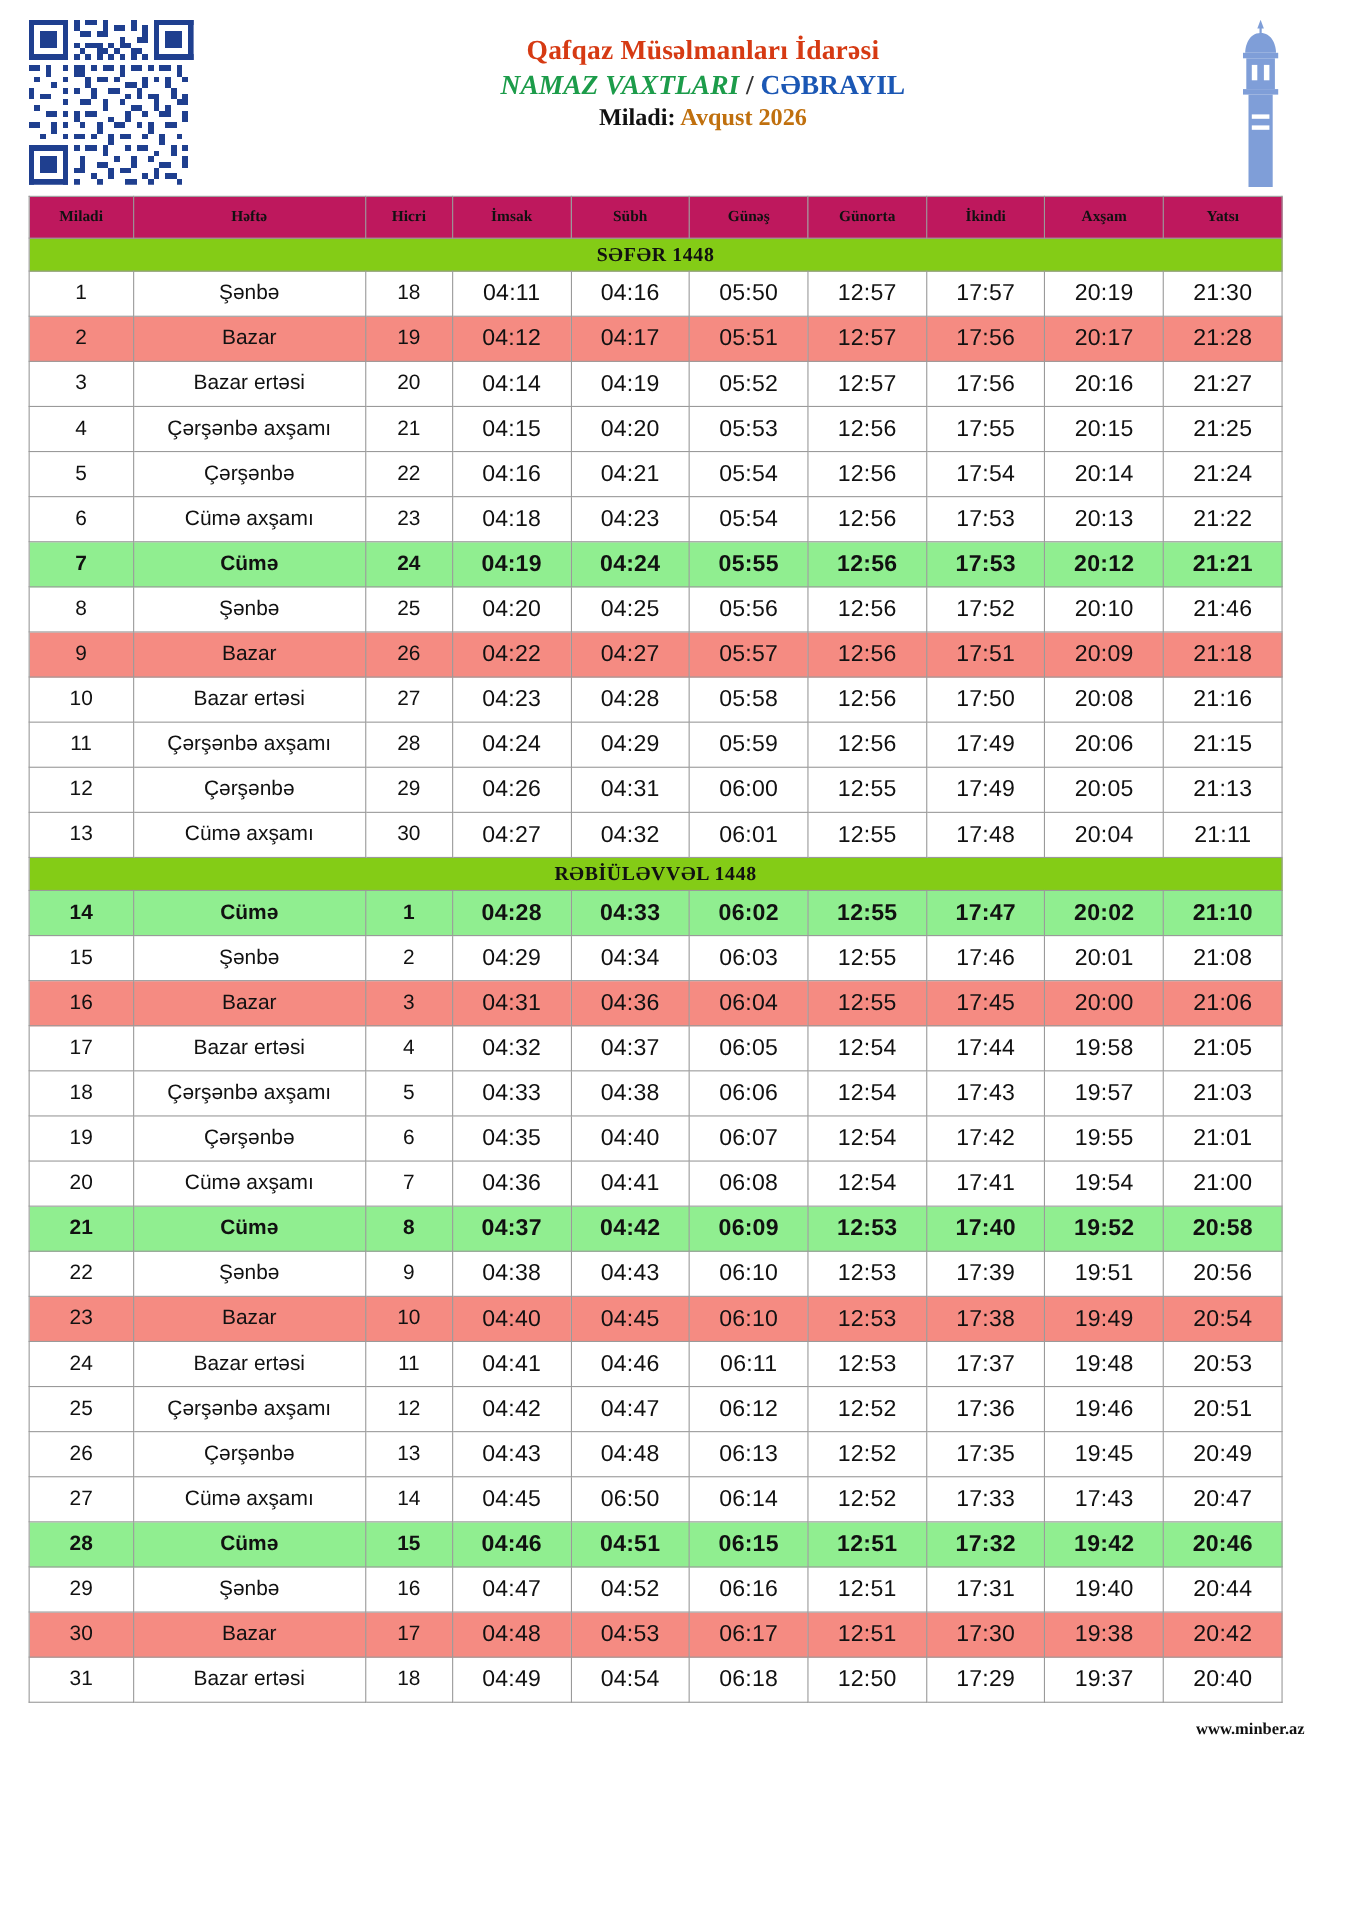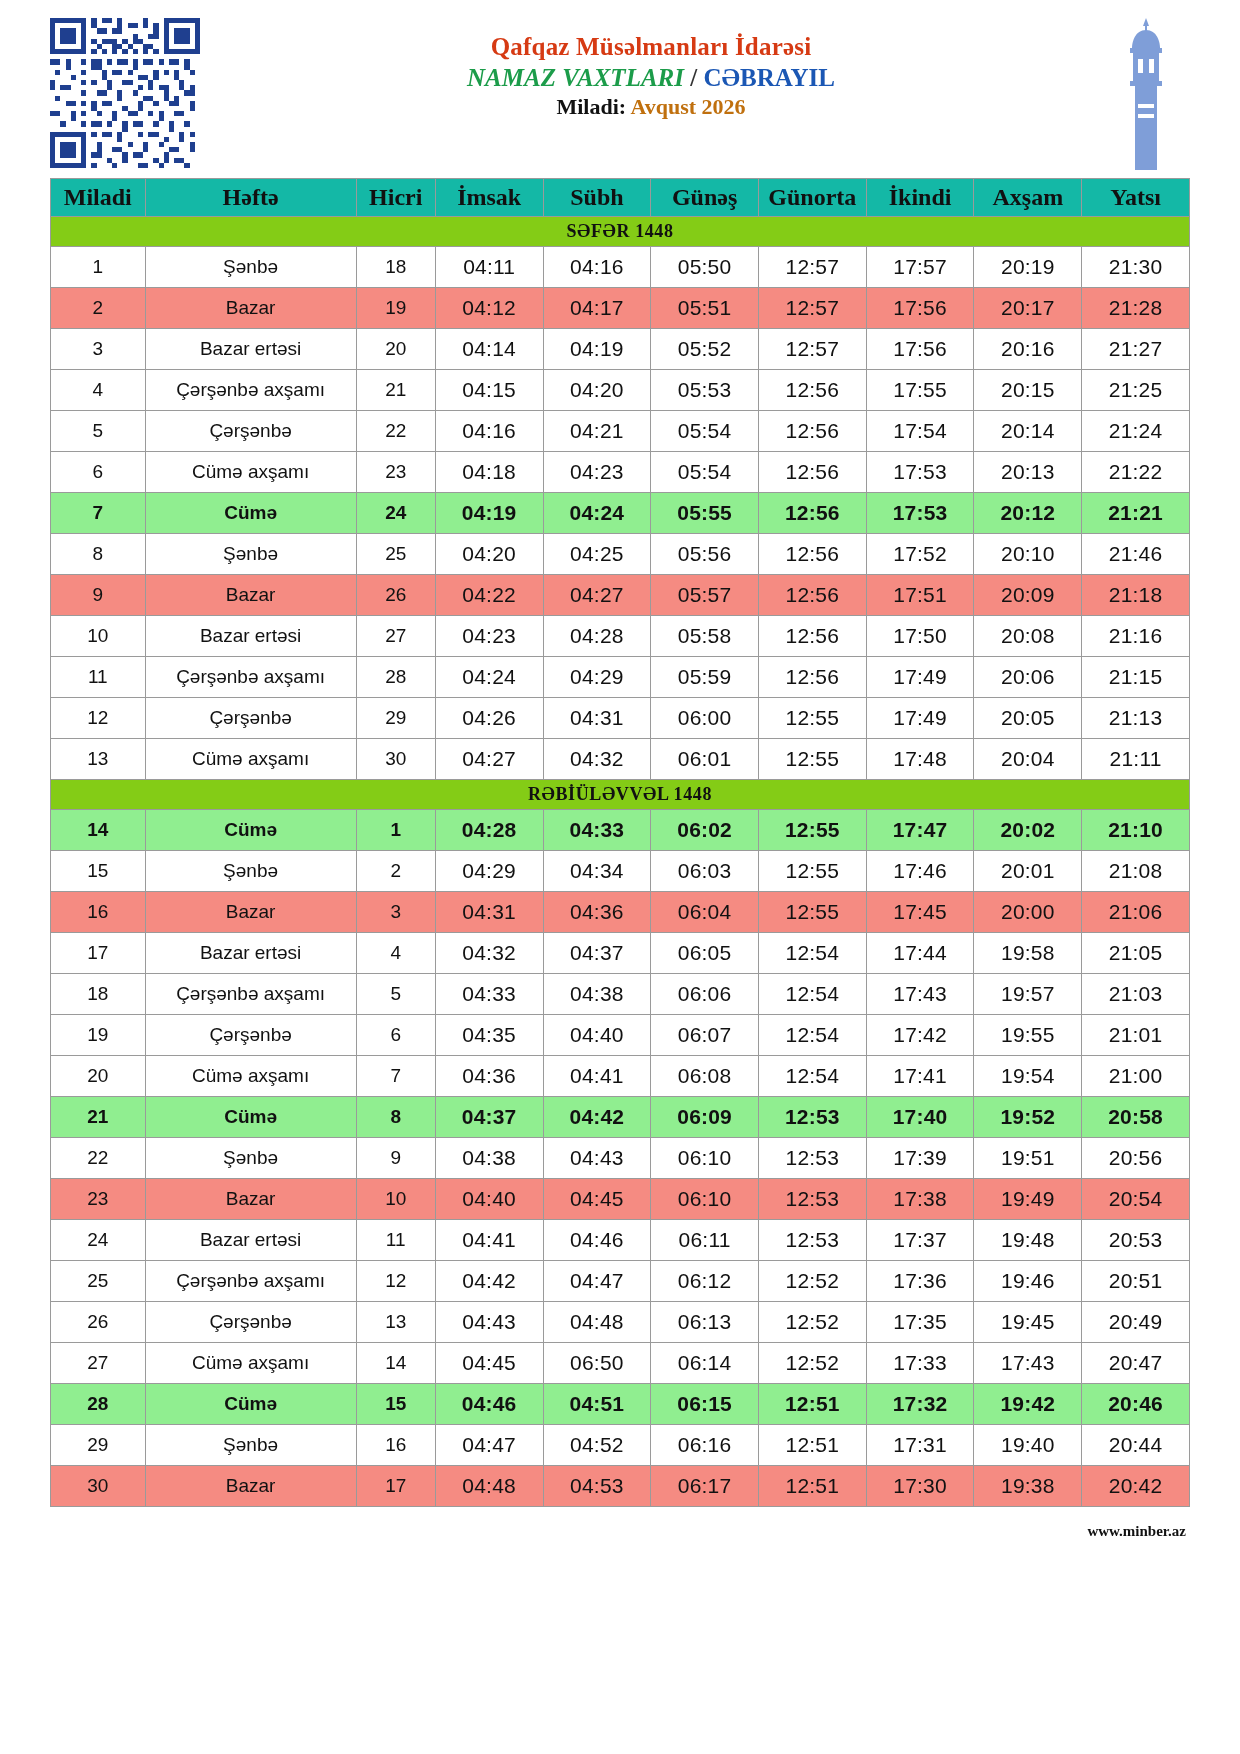--- a/index.html
+++ b/index.html
@@ -5,21 +5,21 @@
   * { box-sizing: border-box; }
   html, body {
     margin: 0; padding: 0;
     width: 1240px; height: 1754px;
     background: #ffffff;
     font-family: "Liberation Sans", sans-serif;
   }
   .page {
     width: 1240px; height: 1754px;
     position: relative;
-    padding: 18px 50px 0 50px;
+    padding: 18px 50px 0 26px;
   }
   
   .header {
     display: flex;
     align-items: flex-start;
     justify-content: space-between;
     height: 152px;
   }
   .qr {
     width: 150px; height: 150px;
@@ -76,23 +76,23 @@
     text-align: center;
     font-size: 19px;
     color: #111;
     height: 41px;
     padding: 0 2px;
     font-family: "Liberation Sans", sans-serif;
   }
   thead th {
     font-family: "Liberation Serif", serif;
     font-weight: bold;
-    font-size: 24px;
+    font-size: 14px;
     height: 38px;
-    background: #14b8a6;
+    background: #be185d;
   }
   .c-mil { width: 86px; }
   .c-hef { width: 192px; }
   .c-hic { width: 72px; }
   .c-t   { width: 98px; }
   td.time { font-size: 21px; letter-spacing: .2px; }
   td.day  { font-size: 19px; }
   td.num  { font-size: 19px; }
   tr.sec td {
     background: #84cc16;
@@ -688,17 +688,29 @@
           <td class="day">Bazar</td>
           <td class="num">17</td>
           <td class="time">04:48</td>
           <td class="time">04:53</td>
           <td class="time">06:17</td>
           <td class="time">12:51</td>
           <td class="time">17:30</td>
           <td class="time">19:38</td>
           <td class="time">20:42</td>
         </tr>
+        <tr class="">
+          <td class="num">31</td>
+          <td class="day">Bazar ertəsi</td>
+          <td class="num">18</td>
+          <td class="time">04:49</td>
+          <td class="time">04:54</td>
+          <td class="time">06:18</td>
+          <td class="time">12:50</td>
+          <td class="time">17:29</td>
+          <td class="time">19:37</td>
+          <td class="time">20:40</td>
+        </tr>
       </tbody>
   </table>
 
   <div class="site">www.minber.az</div>
 </div>
 
 </body></html>

